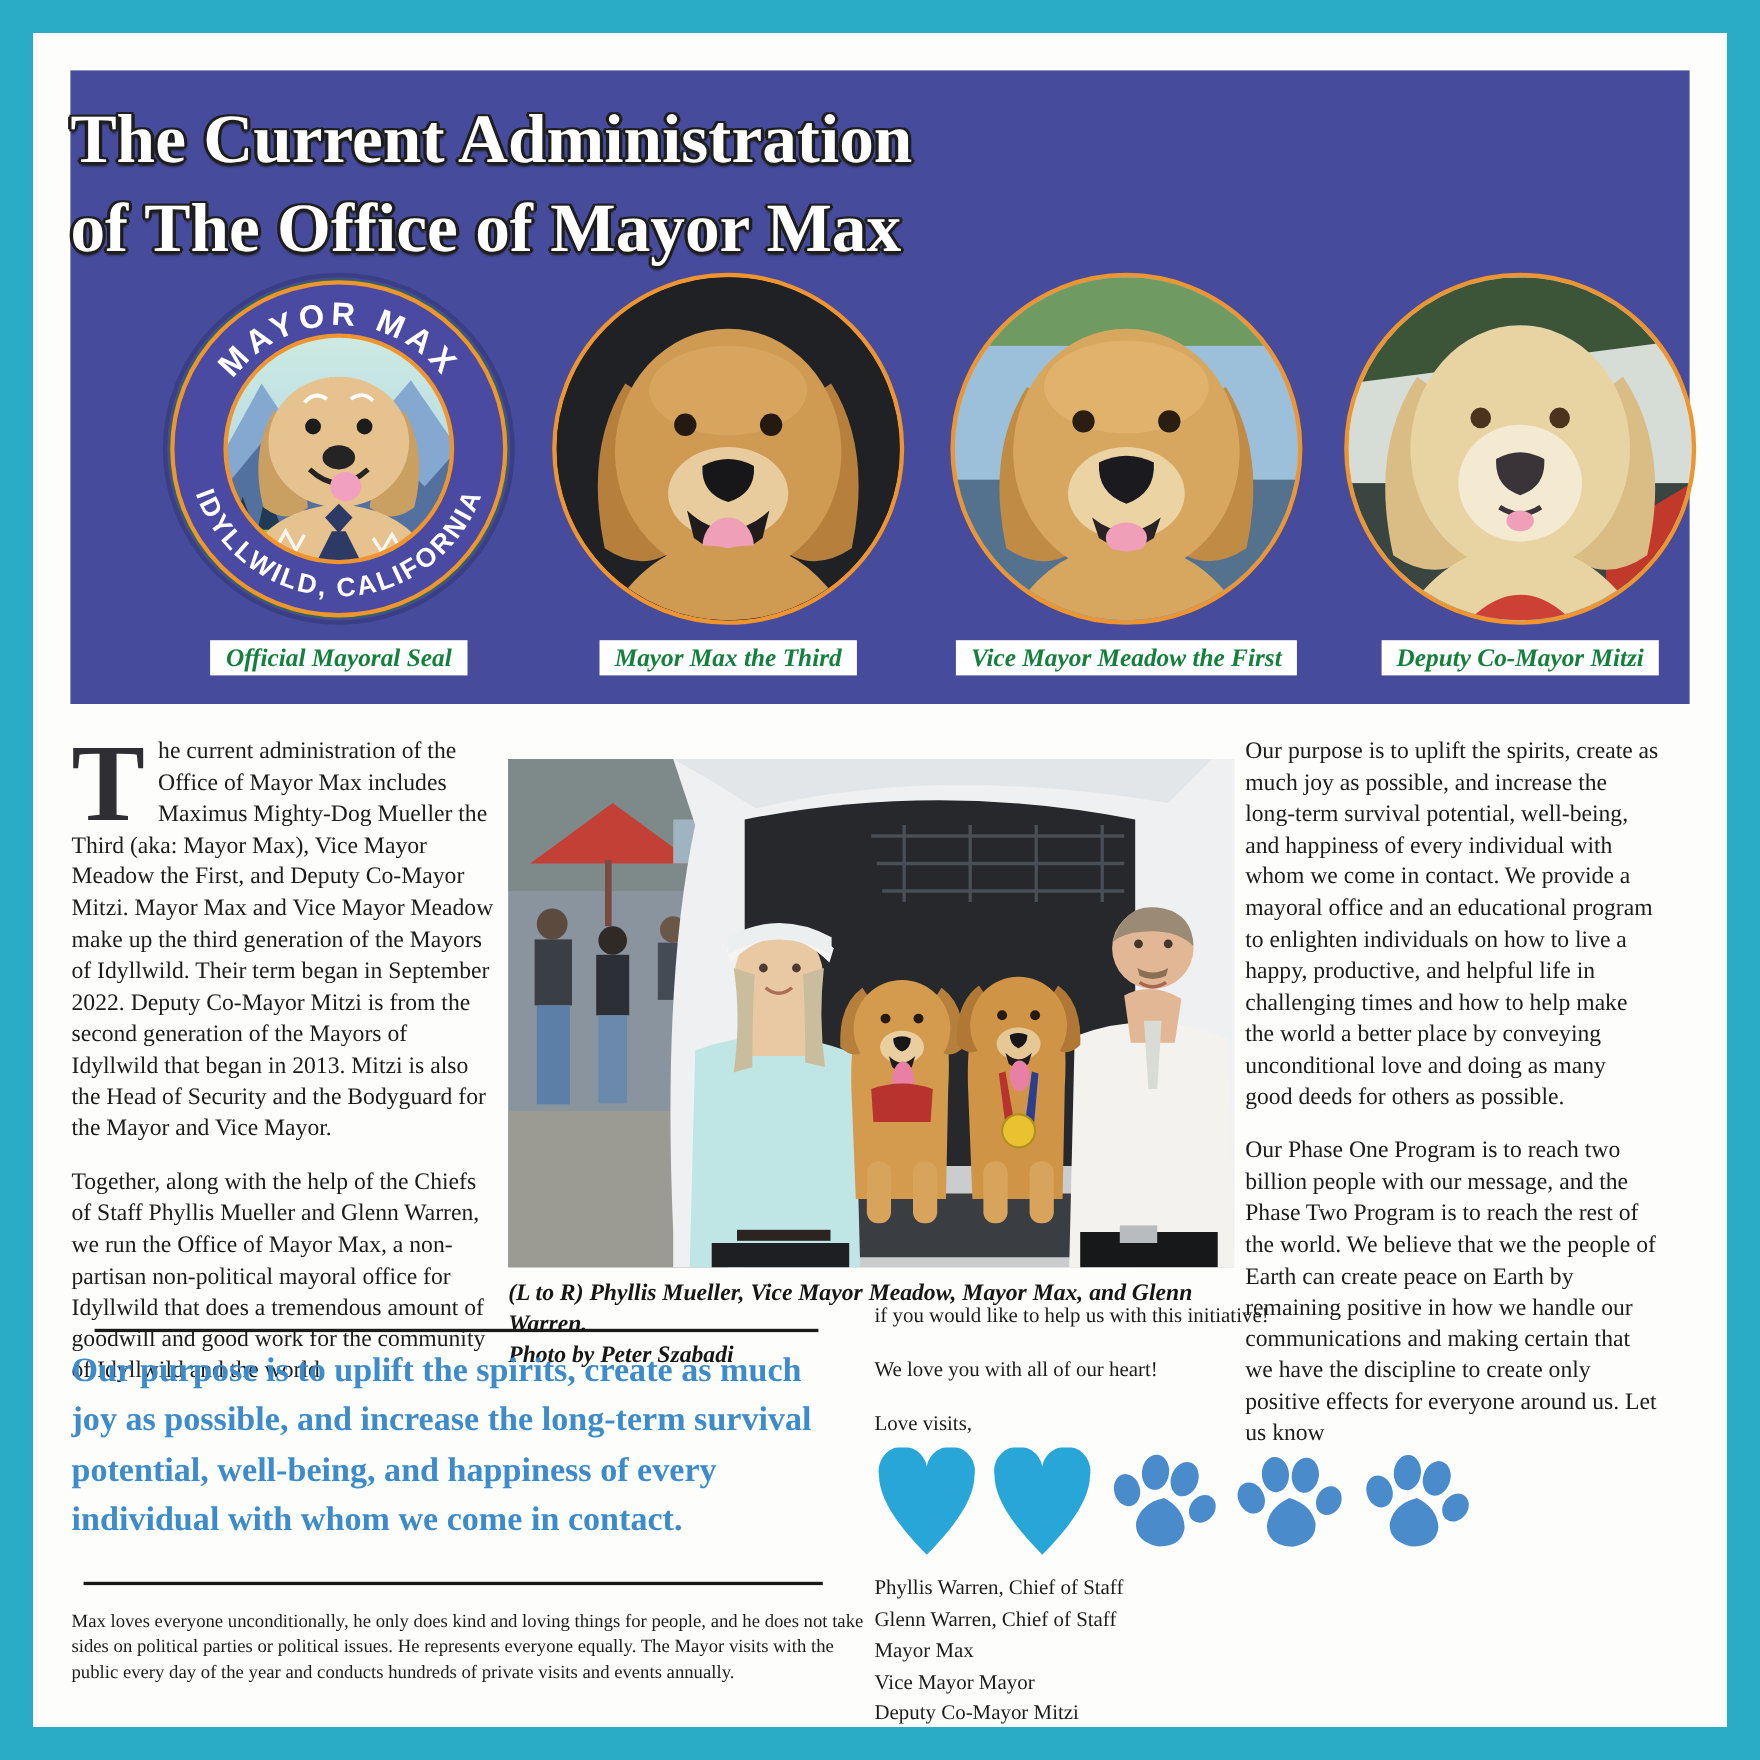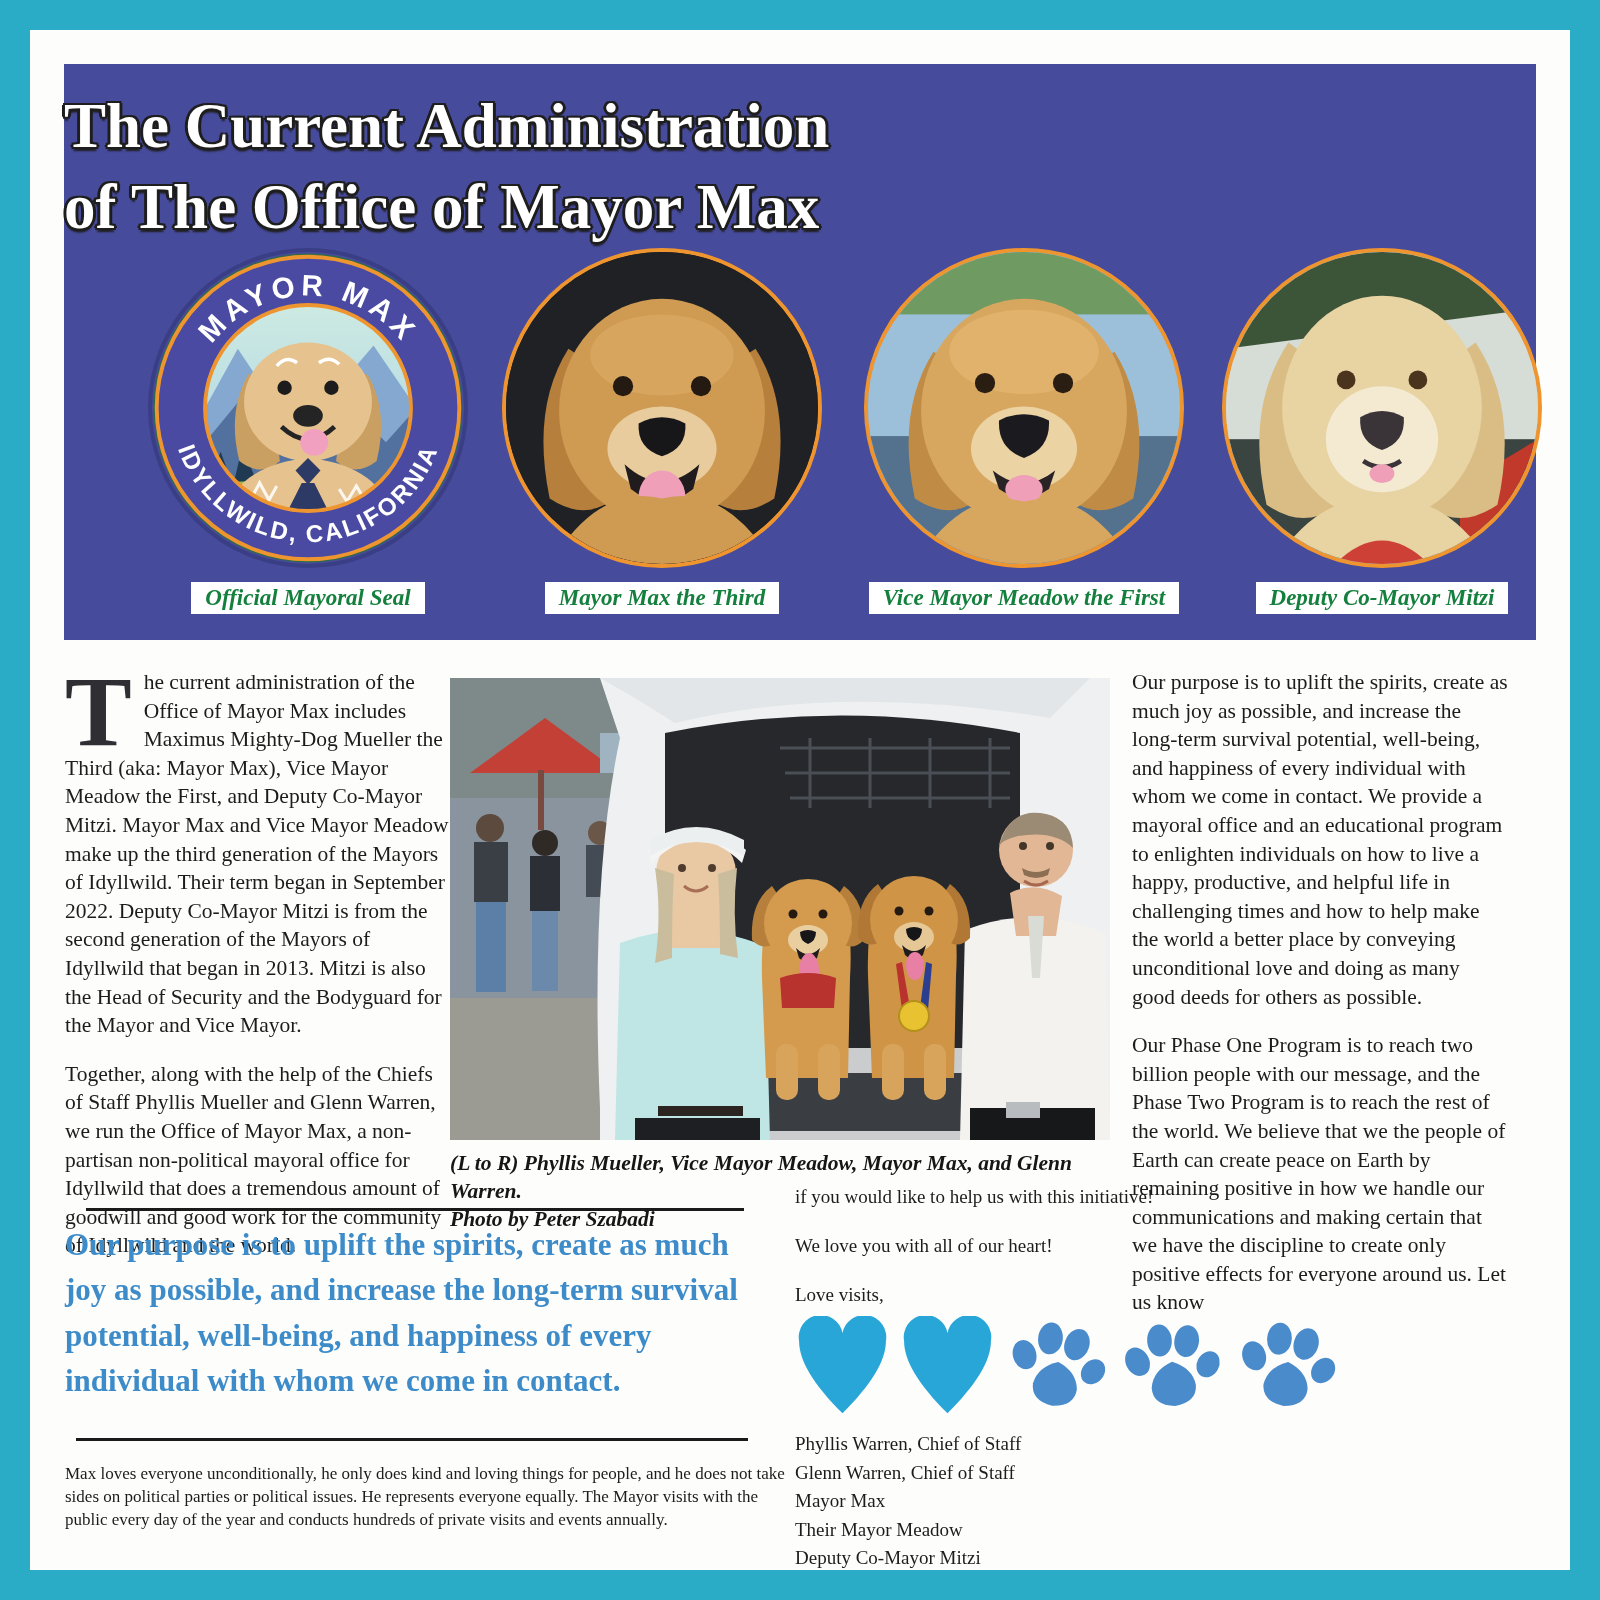--- a/index.html
+++ b/index.html
@@ -166,21 +166,21 @@
       </div>
       <span class="cap">Deputy Co-Mayor Mitzi</span>
     </div>
   </div>
 
   <div class="col-left body-text">
     <p><span class="dropcap">T</span><span>he current administration of the Office of Mayor Max includes Maximus Mighty-Dog Mueller the Third (aka: Mayor Max), Vice Mayor Meadow the First, and Deputy Co-Mayor Mitzi. Mayor Max and Vice Mayor Meadow make up the third generation of the Mayors of Idyllwild. Their term began in September 2022. Deputy Co-Mayor Mitzi is from the second generation of the Mayors of Idyllwild that began in 2013. Mitzi is also the Head of Security and the Bodyguard for the Mayor and Vice Mayor.</span></p>
     <p>Together, along with the help of the Chiefs of Staff Phyllis Mueller and Glenn Warren, we run the Office of Mayor Max, a non-partisan non-political mayoral office for Idyllwild that does a tremendous amount of goodwill and good work for the community of Idyllwild and the world.</p>
   </div>
 
-  <figure class="photo-fig" style="margin:0;font-family:Liberation Serif, serif;">
+  <figure class="photo-fig" style="margin:12px;font-family:Liberation Serif, serif;">
     <svg viewBox="0 0 660 462">
       <rect width="660" height="462" fill="#9aa1a8"></rect>
       <rect width="200" height="462" fill="#8a949e"></rect>
       <rect x="0" y="0" width="200" height="120" fill="#7e8a8a"></rect>
       <path d="M20 95 L95 40 L170 95 Z" fill="#c24036"></path>
       <rect x="88" y="92" width="6" height="60" fill="#7a4a40"></rect>
       <rect x="150" y="55" width="70" height="40" fill="#9fb3c0"></rect>
       <circle cx="40" cy="150" r="14" fill="#5b4a3d"></circle>
         <rect x="24" y="164" width="34" height="60" fill="#3a3e45"></rect>
         <rect x="26" y="224" width="30" height="90" fill="#5b7fa6"></rect>
@@ -312,17 +312,17 @@
           <ellipse cx="71" cy="38" rx="9" ry="11" transform="rotate(32 71 38)"></ellipse>
           <path d="M42 34 Q58 40 60 54 Q60 68 42 70 Q24 68 24 54 Q26 40 42 34 Z"></path>
         </g>
       </svg>
     </div>
 
     <div class="sigs">
       <div>Phyllis Warren, Chief of Staff</div>
       <div>Glenn Warren, Chief of Staff</div>
       <div>Mayor Max</div>
-      <div>Their Mayor Meadow</div>
+      <div>Vice Mayor Mayor</div>
       <div>Deputy Co-Mayor Mitzi</div>
     </div>
   </div>
 </div>
 
 </body></html>

